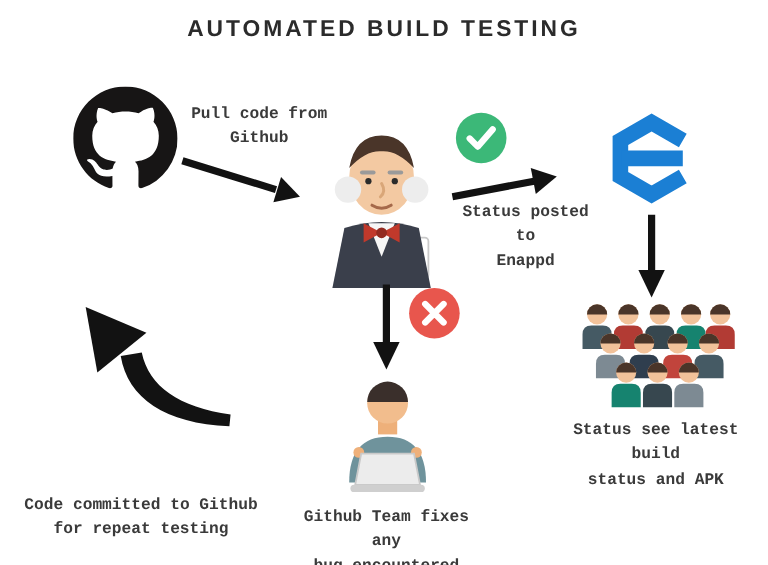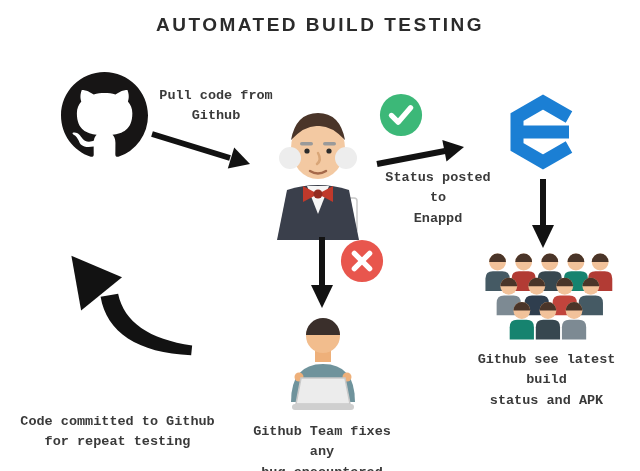--- a/index.html
+++ b/index.html
@@ -112,21 +112,21 @@
       <use href="#p" x="34" y="42" color="#7d8a93"></use>
       <use href="#p" x="64" y="42" color="#2f3e4e"></use>
       <use href="#p" x="94" y="42" color="#c1443c"></use>
       <use href="#p" x="122" y="42" color="#455a64"></use>
       <use href="#p" x="48" y="68" color="#16836f"></use>
       <use href="#p" x="76" y="68" color="#37474f"></use>
       <use href="#p" x="104" y="68" color="#7d8a93"></use>
     </svg>
   </div>
 
-  <div class="abs lbl" style="left:464px; top:350px; width:165px;">Github see latest build
+  <div class="abs lbl" style="left:464px; top:350px; width:165px;">Status see latest build
 status and APK</div>
 
   <div class="abs" style="left:304px; top:232px;">
     <svg width="36" height="82" viewBox="0 0 36 82">
       <line x1="18" y1="5" x2="18" y2="55" stroke="#121212" stroke-width="6"></line>
       <polygon points="18,76 7,53 29,53" fill="#121212"></polygon>
     </svg>
   </div>
 
   <div class="abs" style="left:339px; top:238px;">

